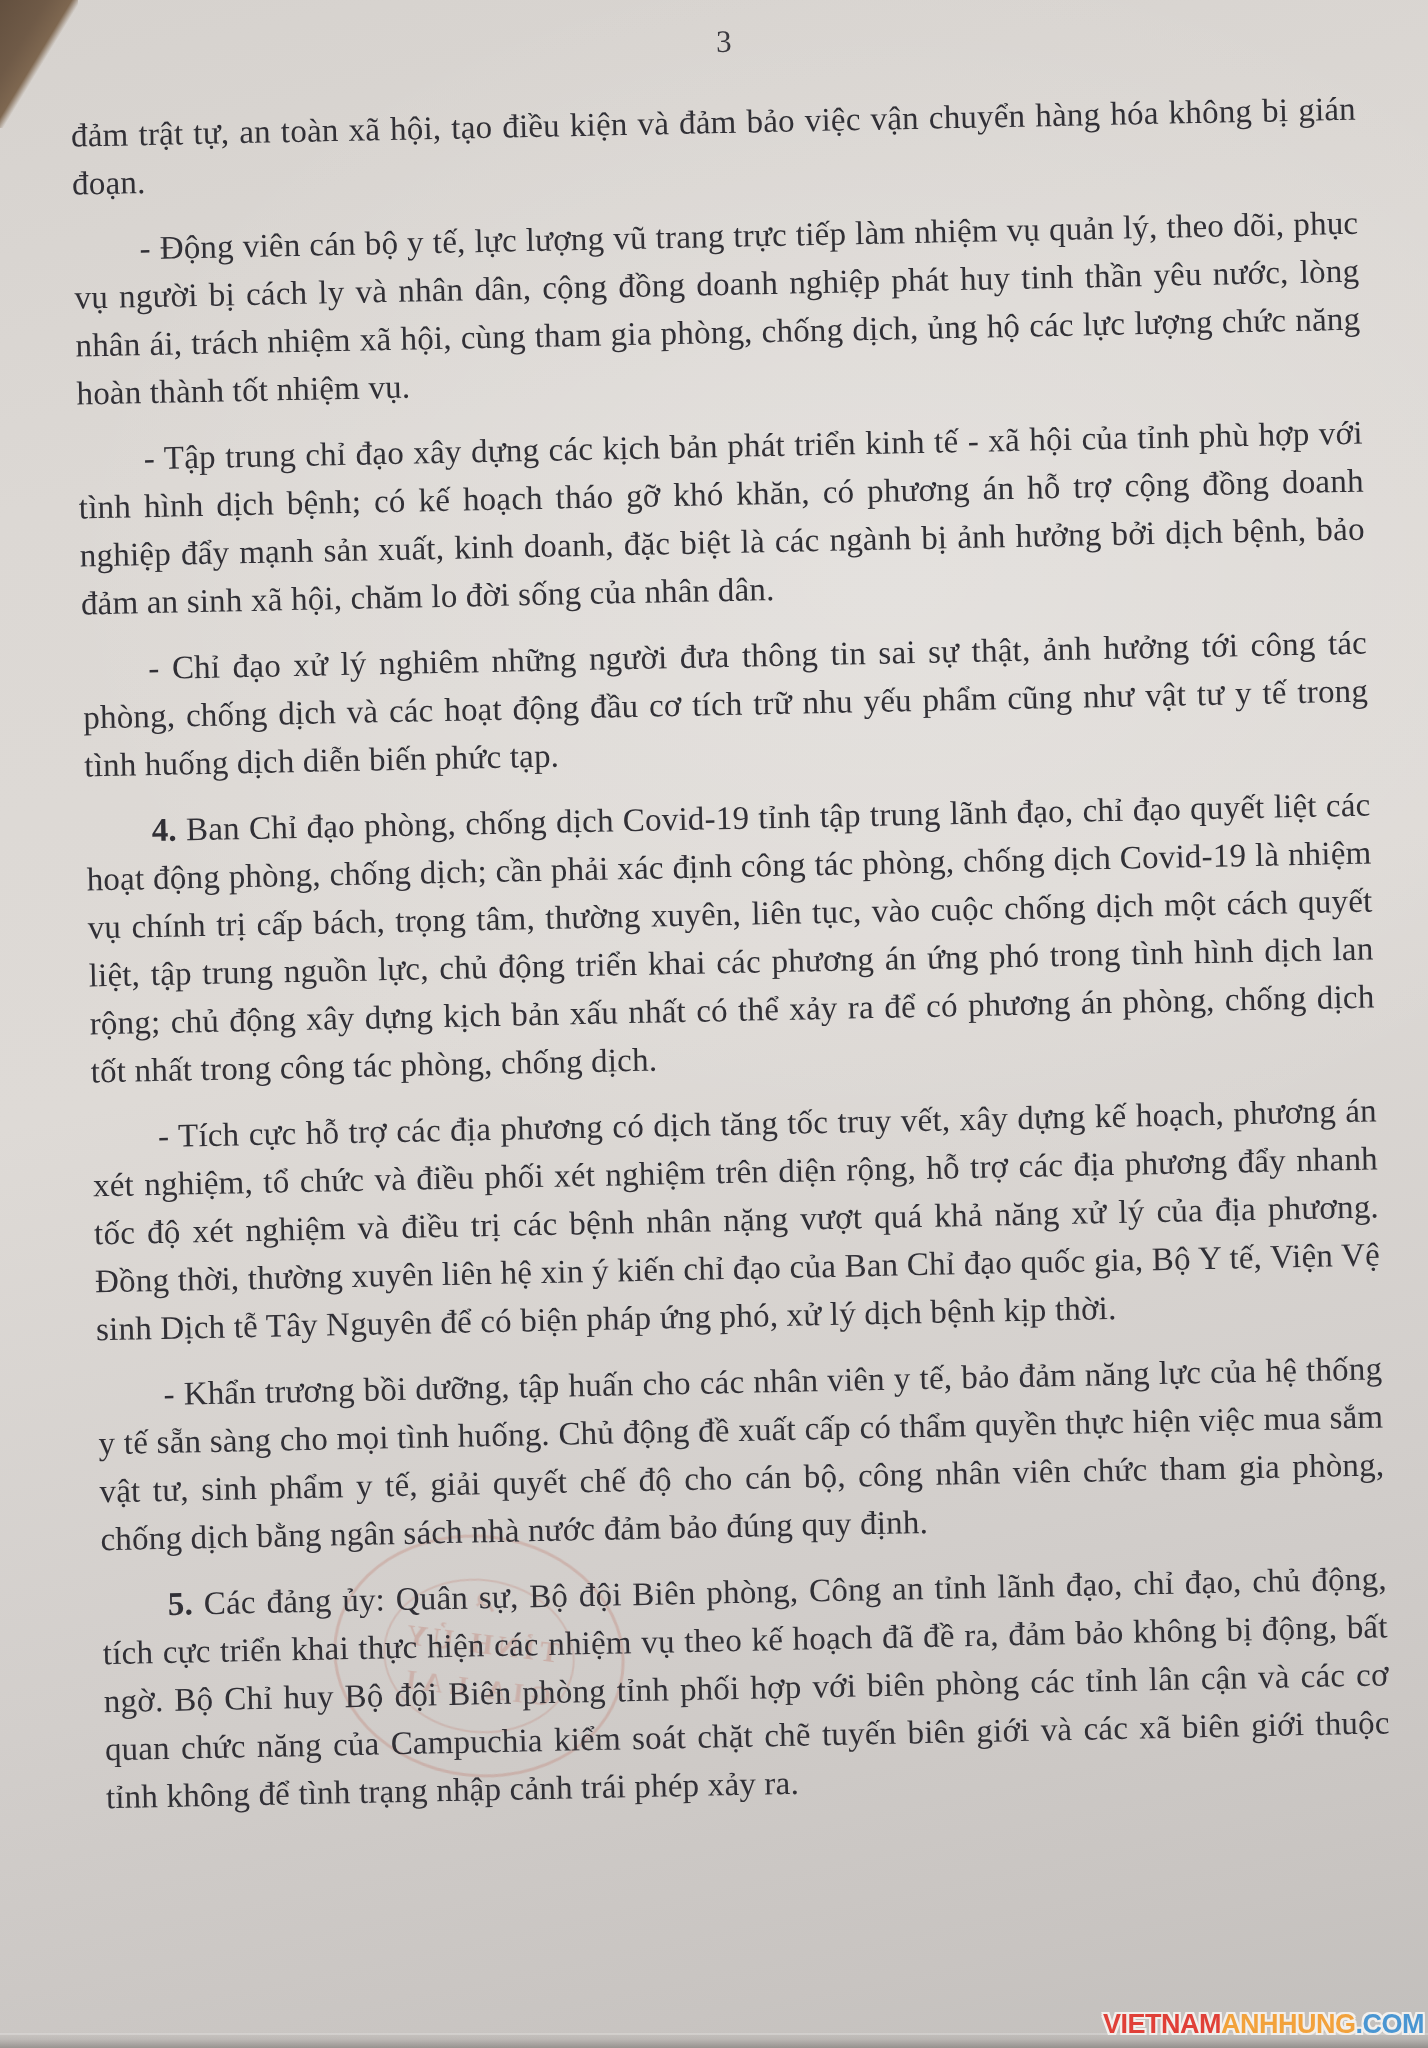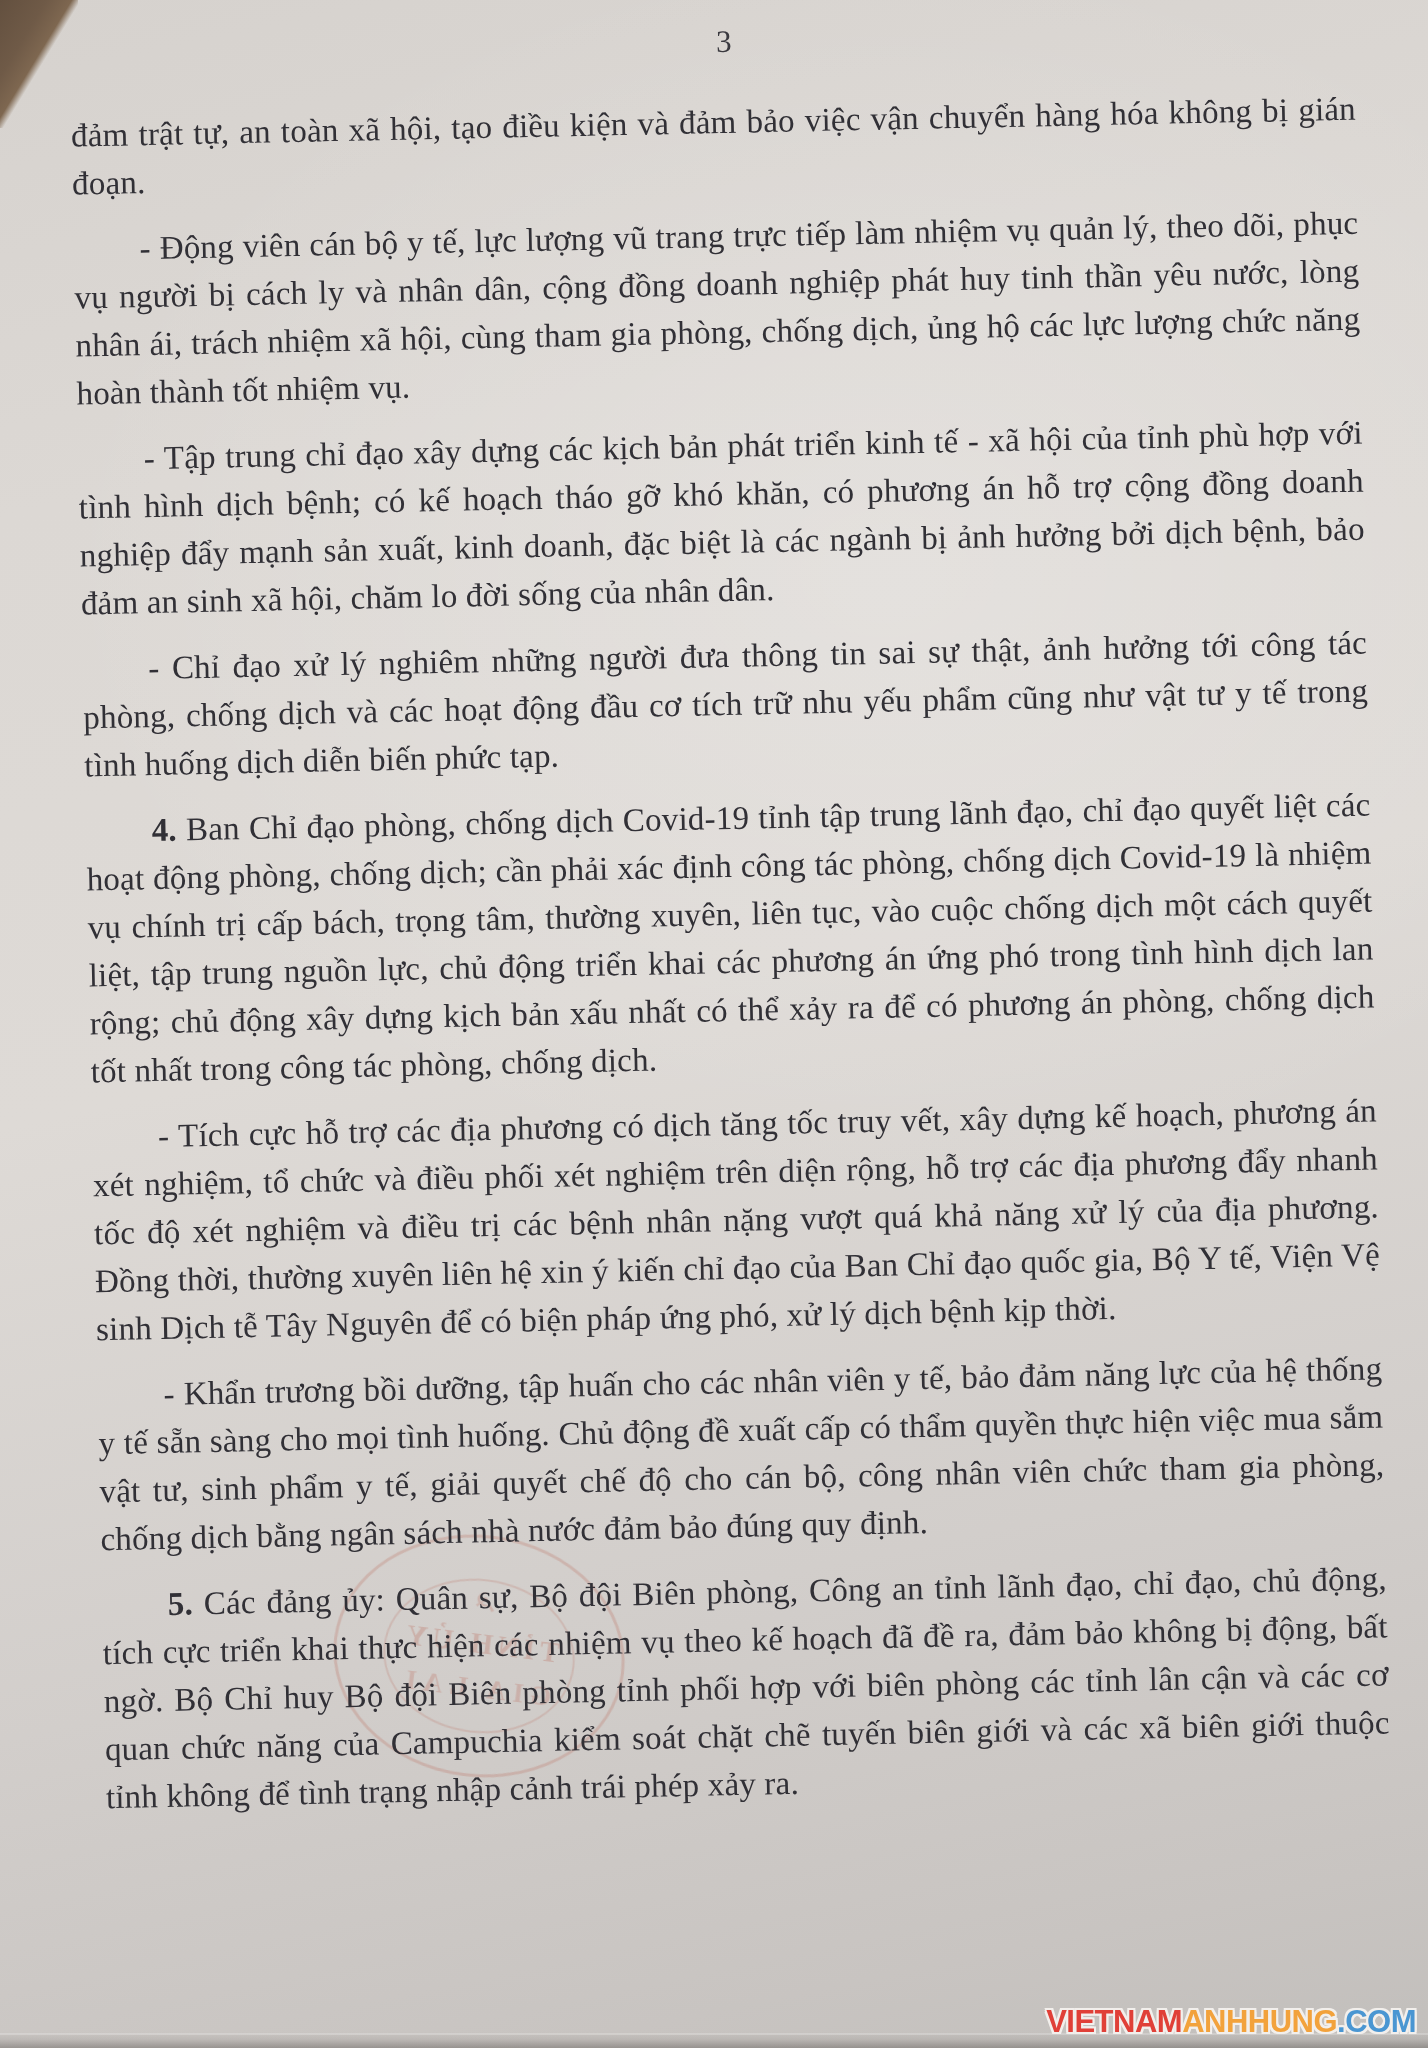--- a/index.html
+++ b/index.html
@@ -68,23 +68,23 @@
   .stamp .l1{
     position:absolute;left:0;right:0;top:92px;text-align:center;
     font-size:29px;font-weight:bold;letter-spacing:5px;color:rgba(189,118,104,0.62);
   }
   .stamp .l2{
     position:absolute;left:0;right:0;top:138px;text-align:center;
     font-size:27px;font-weight:bold;letter-spacing:7px;color:rgba(189,118,104,0.58);
   }
   
   .watermark{
-    position:absolute;right:12px;bottom:8px;
+    position:absolute;right:4px;bottom:8px;
     font-family:"Liberation Sans","DejaVu Sans",sans-serif;
-    font-weight:800;font-size:31px;letter-spacing:-0.5px;white-space:nowrap;
+    font-weight:800;font-size:27px;letter-spacing:-0.5px;white-space:nowrap;
     text-shadow:-2px -2px 0 #f2efec,2px -2px 0 #f2efec,-2px 2px 0 #f2efec,2px 2px 0 #f2efec,0 2px 0 #f2efec,0 -2px 0 #f2efec,2px 0 0 #f2efec,-2px 0 0 #f2efec;
   }
   .wm-red{color:#e04038;}
   .wm-orange{color:#f2a23c;}
   .wm-blue{color:#4a96d2;}
 </style>
 </head>
 <body>
 
 <div class="paper"></div>

